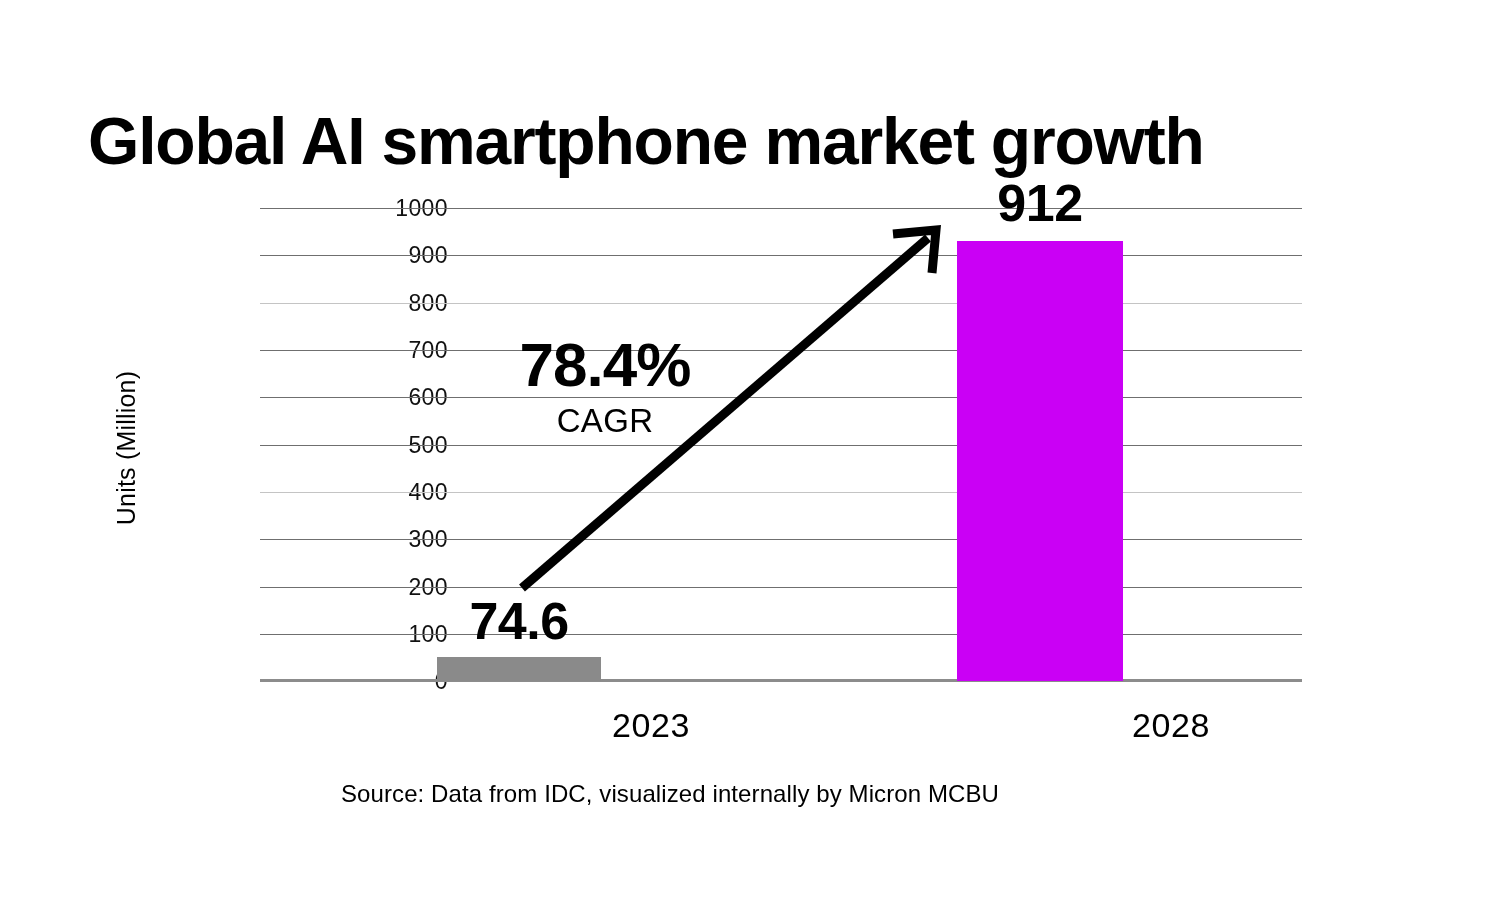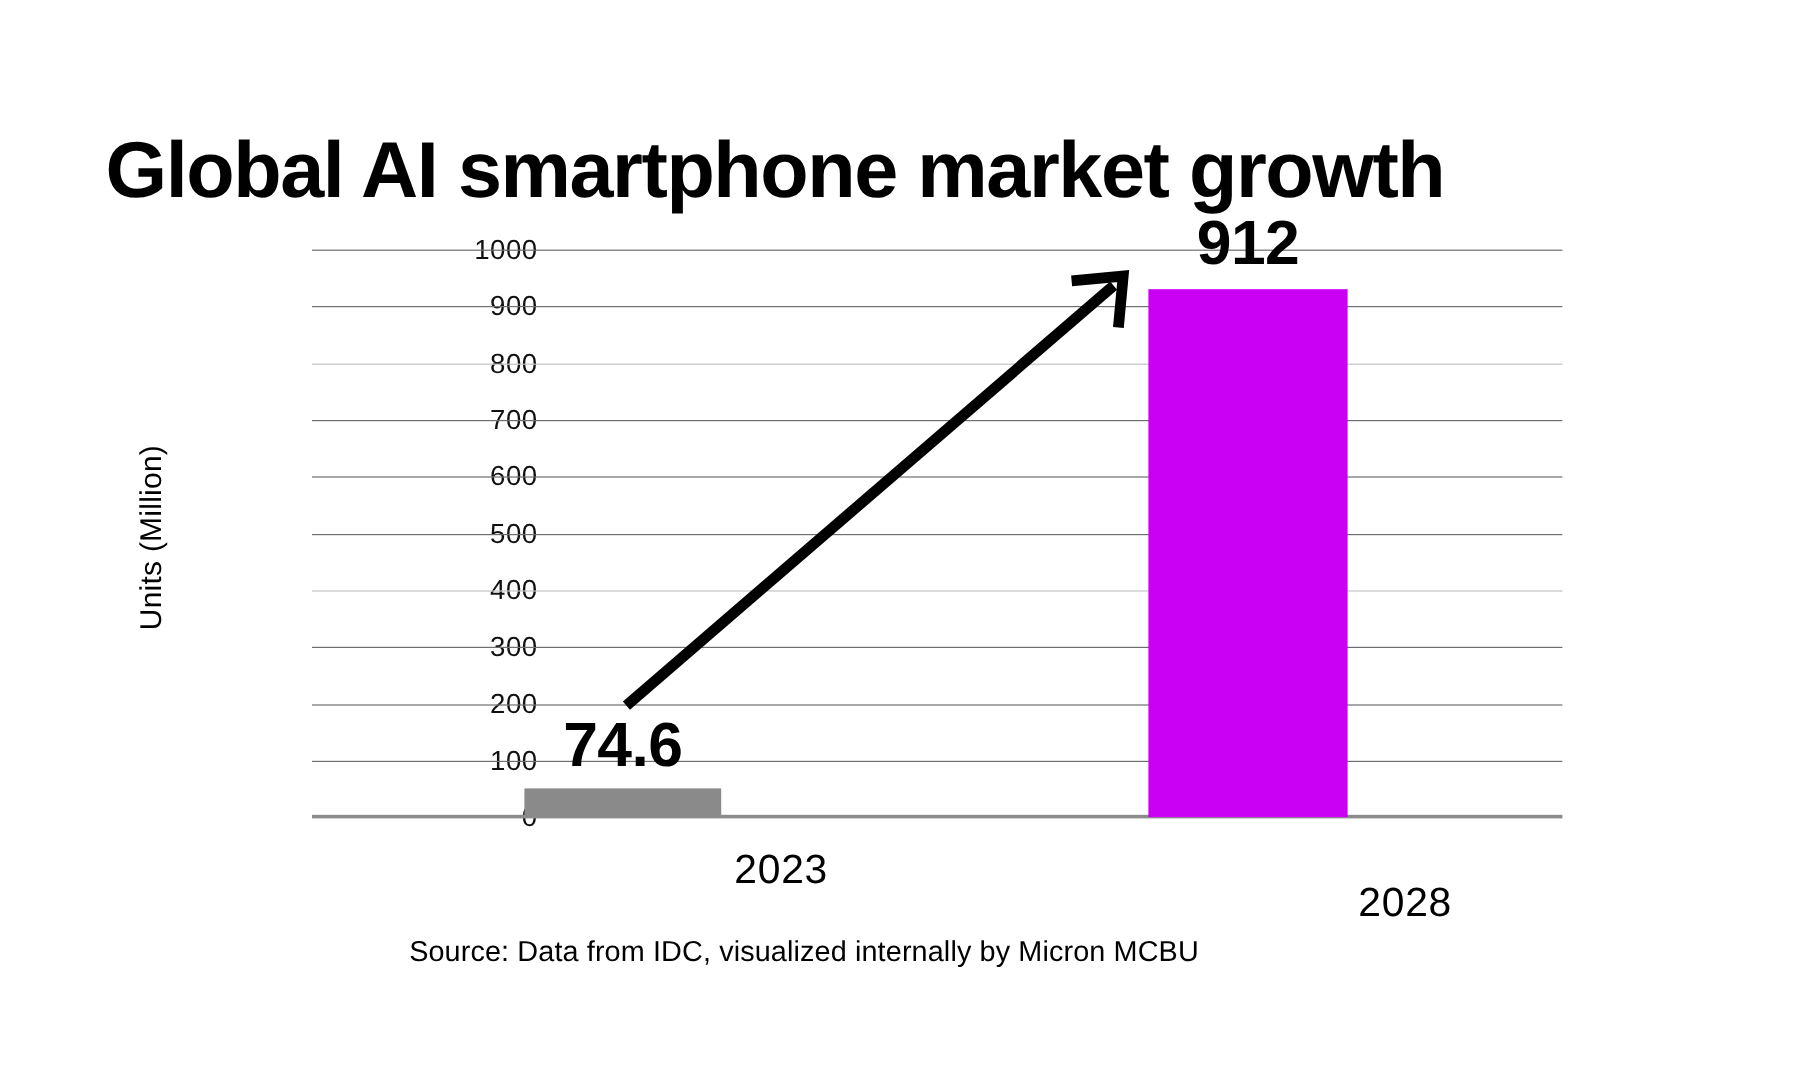--- a/index.html
+++ b/index.html
@@ -124,21 +124,21 @@
   .xtick {
     position: absolute;
     top: 706px;
     text-align: right;
     font-size: 34px;
     font-weight: 400;
     color: #000000;
     letter-spacing: 0.6px;
   }
   #xtick-0 { left: 350px; width: 340px; }
-  #xtick-1 { left: 870px; width: 340px; margin-top: 27px; }
+  #xtick-1 { left: 870px; width: 340px; }
 
   
   #cagr-annotation {
     position: absolute;
     left: 470px;
     top: 334px;
     width: 270px;
     text-align: center;
   }
   #cagr-value {
@@ -218,20 +218,24 @@
     <div class="bar" id="bar-2023"></div>
     <div class="bar" id="bar-2028"></div>
 
     <div class="bar-value" id="value-2023">74.6</div>
     <div class="bar-value" id="value-2028">912</div>
   </div>
 
   <div class="xtick" id="xtick-0">2023</div>
   <div class="xtick" id="xtick-1">2028</div>
 
+  <div id="cagr-annotation">
+    <div id="cagr-value">78.4%</div>
+    <div id="cagr-label">CAGR</div>
+  </div>
 
   <svg id="growth-arrow" viewBox="0 0 1500 900">
     <line x1="522" y1="588" x2="928" y2="238" stroke="#000000" stroke-width="9" stroke-linecap="butt"></line>
     <polyline points="893,234 936,230 932,273" fill="none" stroke="#000000" stroke-width="9" stroke-linejoin="miter" stroke-linecap="butt"></polyline>
   </svg>
 
   <div id="source-note">Source: Data from IDC, visualized internally by Micron MCBU</div>
 
 </div>
 

